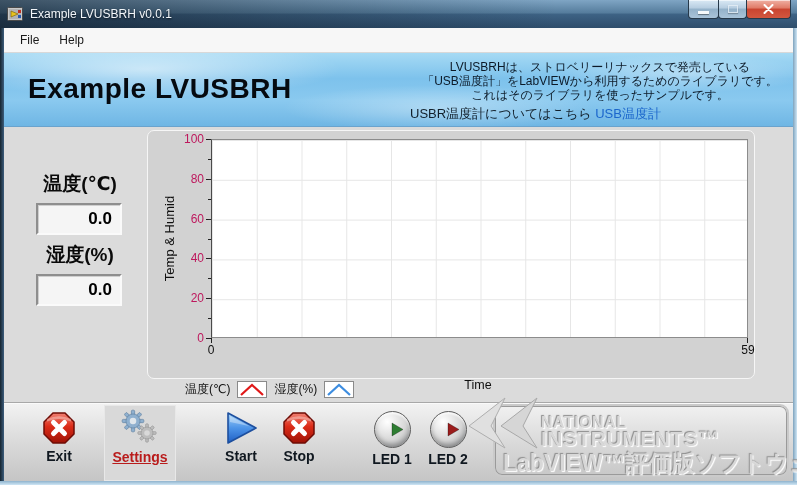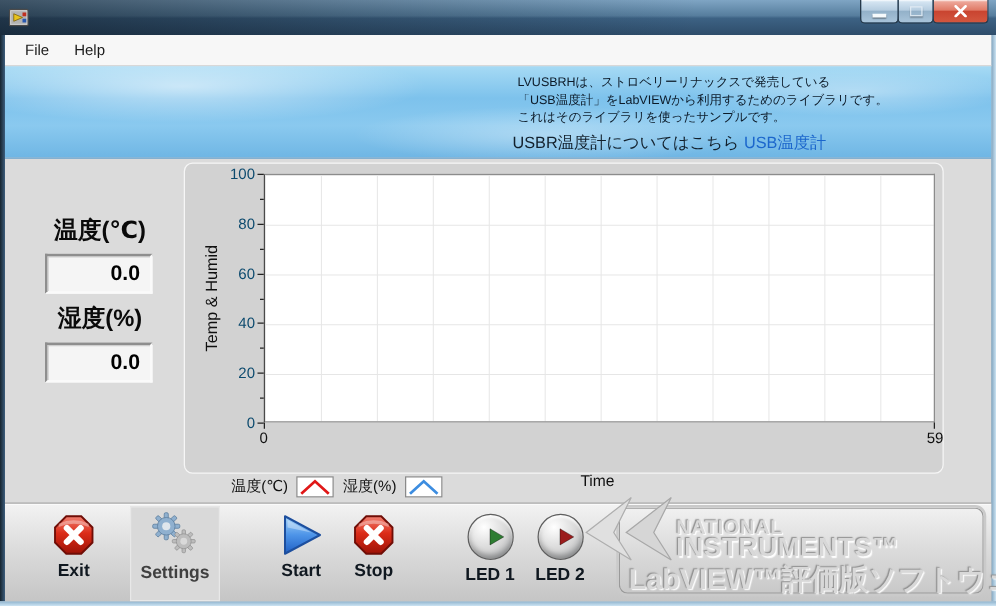--- a/index.html
+++ b/index.html
@@ -40,58 +40,58 @@
       radial-gradient(ellipse 260px 38px at 55% 75%, rgba(255,255,255,.35), transparent 60%),
       radial-gradient(ellipse 220px 32px at 86% 28%, rgba(255,255,255,.38), transparent 60%),
       linear-gradient(180deg,#a6daf4 0%,#7dc2ec 35%,#8ac9ef 65%,#6fb6e4 100%);
     border-bottom:1px solid #6aa3cd; }
   .app-title { left:24px; top:20px; font-size:28px; font-weight:bold; color:#050a10; letter-spacing:.5px; }
   .measure-wrap { left:340px; top:16px; width:64px; text-align:center; }
   .measure-label { font-size:11.5px; color:#0a1420; }
   .measure-led { width:17px; height:17px; border-radius:50%; margin:4px auto 0;
     background:radial-gradient(circle at 35% 30%, #7fa05e, #33531d 55%, #1f3713 100%);
     border:1px solid rgba(20,40,10,.55); box-shadow:0 1px 2px rgba(255,255,255,.55); }
-  .desc { left:410px; top:7px; width:372px; font-size:10px; line-height:14px; color:#0c1a28; }
+  .desc { left:410px; top:7px; width:372px; font-size:12px; line-height:14px; color:#0c1a28;text-align:center; }
   .desc-link-row { left:406px; top:52px; font-size:13px; color:#12202c; }
   .desc-link { color:#1b66cc; cursor:pointer;margin-top:39px; }
 
   
   .readout-label { width:110px; text-align:center; font-size:19px; font-weight:bold; color:#0a0a0a; }
   .readout-box { width:86px; height:32px; background:#f5f5f5; border:2px solid;
     border-color:#8e8e8e #fafafa #fafafa #8e8e8e; box-shadow:inset 1px 1px 0 #cfcfcf;
     font-size:17px; font-weight:bold; color:#000; text-align:right; line-height:28px; padding-right:8px; }
 
   
   .chart-panel { left:147px; top:130px; width:608px; height:249px; background:#d2d2d2;
     border:1px solid #f6f6f6; border-radius:7px; }
   .plot-area { left:63px; top:8px; width:537px; height:199px; background:#fff;
     border:1px solid #8c8c8c; border-left:1px solid #4a4a4a;
     background-image:
       linear-gradient(to right, #e6e6e6 1px, transparent 1px),
       linear-gradient(to bottom, #e6e6e6 1px, transparent 1px);
     background-size:44.75px 100%, 100% 39.8px; }
-  .ytick-label { left:18px; width:38px; height:14px; font-size:12px; color:#0c4a6e; text-align:right; }
+  .ytick-label { left:18px; width:38px; height:14px; font-size:12px; color:#be185d; text-align:right; }
   .xtick-label { top:212px; height:14px; font-size:12px; color:#101010; text-align:center; }
   .tick { background:#222; }
   .ylabel { left:-46px; top:99px; width:136px; height:17px; text-align:center; font-size:13px; color:#101010;
     transform:rotate(-90deg); }
   .xlabel { left:270px; top:247px; width:120px; text-align:center; font-size:12.5px; color:#101010; }
   .legend { left:185px; top:380px; display:flex; align-items:center; gap:7px; height:18px; }
   .legend-label { font-size:12px; color:#101010; }
   .legend-box { width:30px; height:17px; background:#fff; border:1px solid #8a8a8a; display:block; }
 
   
   .toolbar { left:4px; top:403px; width:789px; height:78px;
     background:linear-gradient(180deg,#f2f2f2 0%,#dcdcdc 45%,#c5c5c5 100%);
     border-top:1px solid #fafafa; box-shadow:0 -1px 0 #a8a8a8; }
   .tool-btn { top:4px; height:70px; display:flex; flex-direction:column; align-items:center;
     justify-content:flex-start; padding-top:3px; cursor:pointer; }
   .tool-label { font-size:14px; font-weight:bold; color:#101820; margin-top:3px; }
   .settings-btn { background:#d9d9d9; box-shadow:inset 0 0 0 1px #e8e8e8; }
-  .settings-btn .tool-label { color:#404040; }
+  .settings-btn .tool-label { color:#b91c1c;text-decoration:underline; }
   .gears { position:relative; width:40px; height:38px; }
   .led-circle { width:37px; height:37px; border-radius:50%;
     background:radial-gradient(circle at 35% 28%, #ffffff, #d6d6d6 55%, #9da0a3 96%);
     border:1px solid #5f5f5f; box-shadow:inset 0 -3px 4px rgba(0,0,0,.25), inset 0 2px 2px rgba(255,255,255,.9);
     display:flex; align-items:center; justify-content:center; }
 
   
   .wm-panel { left:493px; top:404px; width:296px; height:73px; border:2px solid #cacaca;
     border-radius:9px; box-shadow:inset 0 0 0 1px #9a9a9a; }
   .wm-text { color:#d8d8d8; font-weight:bold; text-shadow:-1px -1px 1px #8e8e8e, 1px 1px 1px #ffffff; white-space:nowrap; }
@@ -121,20 +121,21 @@
 <div class="window">
 
   <div class="abs titlebar">
     <svg class="abs title-icon" width="16" height="16" viewBox="0 0 16 16">
       <rect x="0.5" y="1.5" width="15" height="13" rx="1" fill="#c9c9c9" stroke="#4a4a4a"></rect>
       <rect x="2" y="3" width="12" height="10" fill="#b2b2b2"></rect>
       <polygon points="4,5 11,8 4,11" fill="#e8c31e" stroke="#7a5c00" stroke-width="0.6"></polygon>
       <rect x="11" y="4" width="3" height="3" fill="#c03020"></rect>
       <rect x="11" y="9" width="3" height="3" fill="#2858b0"></rect>
     </svg>
+    <div class="abs title-text">Example LVUSBRH v0.0.1</div>
     <div class="abs winbtns">
       <div class="winbtn" style="width:31px">
         <div class="glyph-min"></div>
       </div>
       <div class="winbtn" style="width:29px">
         <div class="glyph-max"></div>
       </div>
       <div class="winbtn close" style="width:45px">
         <svg width="11" height="10" viewBox="0 0 11 10">
           <path d="M1.5,1 L9.5,9 M9.5,1 L1.5,9" stroke="#ffffff" stroke-width="2" stroke-linecap="round"></path>
@@ -146,20 +147,21 @@
   <div class="abs frame-left"></div>
   <div class="abs frame-right"></div>
   <div class="abs frame-bottom"></div>
 
   <div class="abs menubar">
     <div class="menu-item">File</div>
     <div class="menu-item">Help</div>
   </div>
 
   <div class="abs header">
+    <div class="abs app-title">Example LVUSBRH</div>
     <div class="abs desc">
       <div>LVUSBRHは、ストロベリーリナックスで発売している</div>
       <div>「USB温度計」をLabVIEWから利用するためのライブラリです。</div>
       <div>これはそのライブラリを使ったサンプルです。</div>
     </div>
     <div class="abs desc-link-row">
       <span>USBR温度計についてはこちら</span>
       <span class="desc-link">USB温度計</span>
     </div>
   </div>

